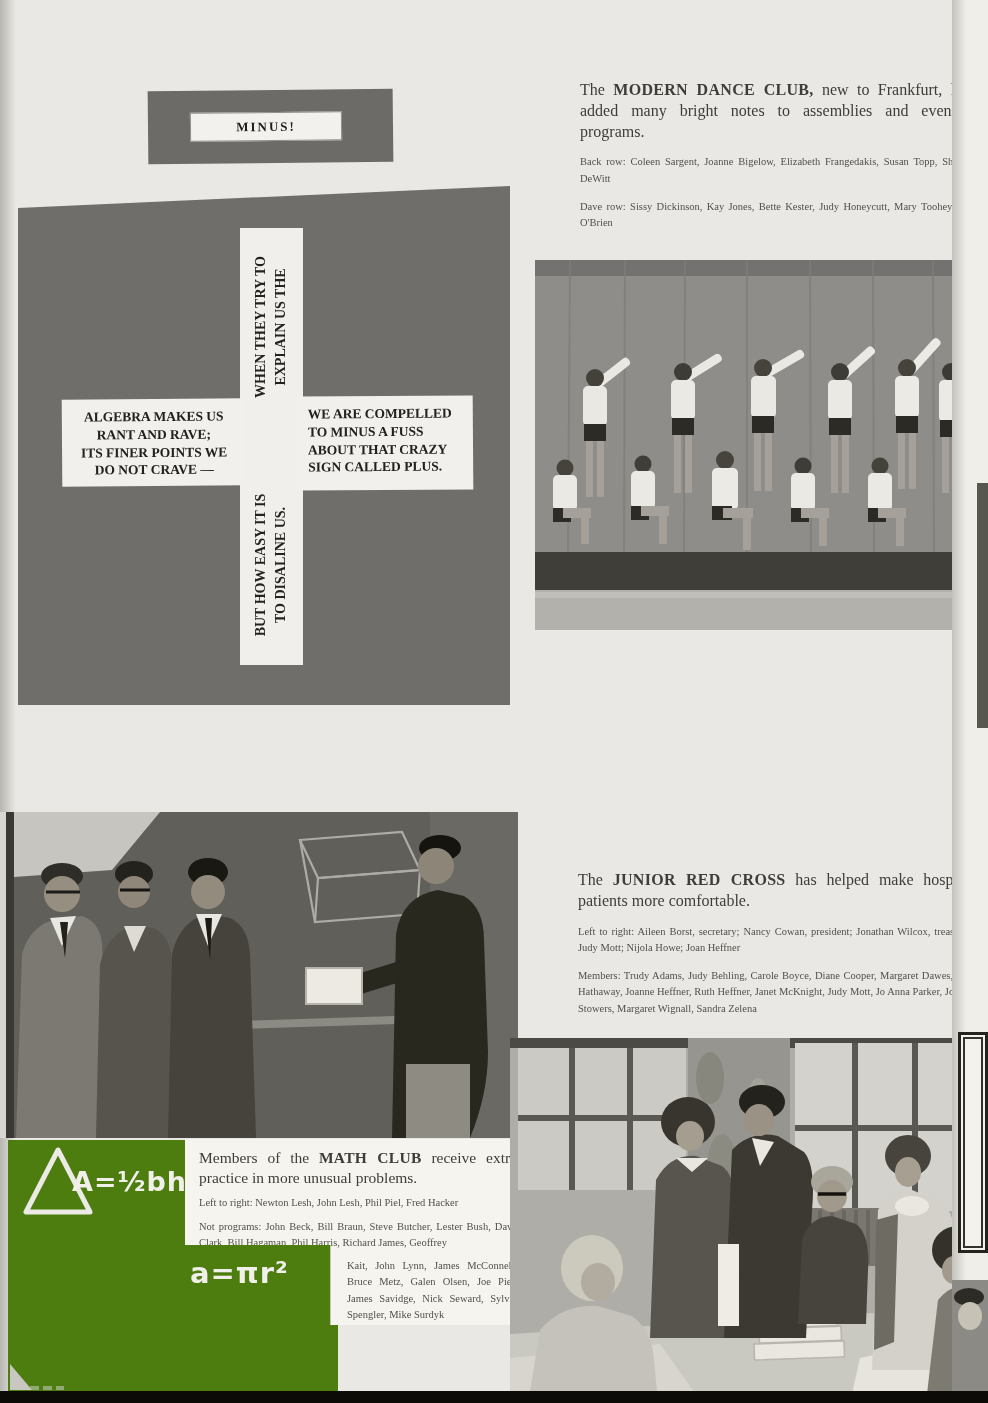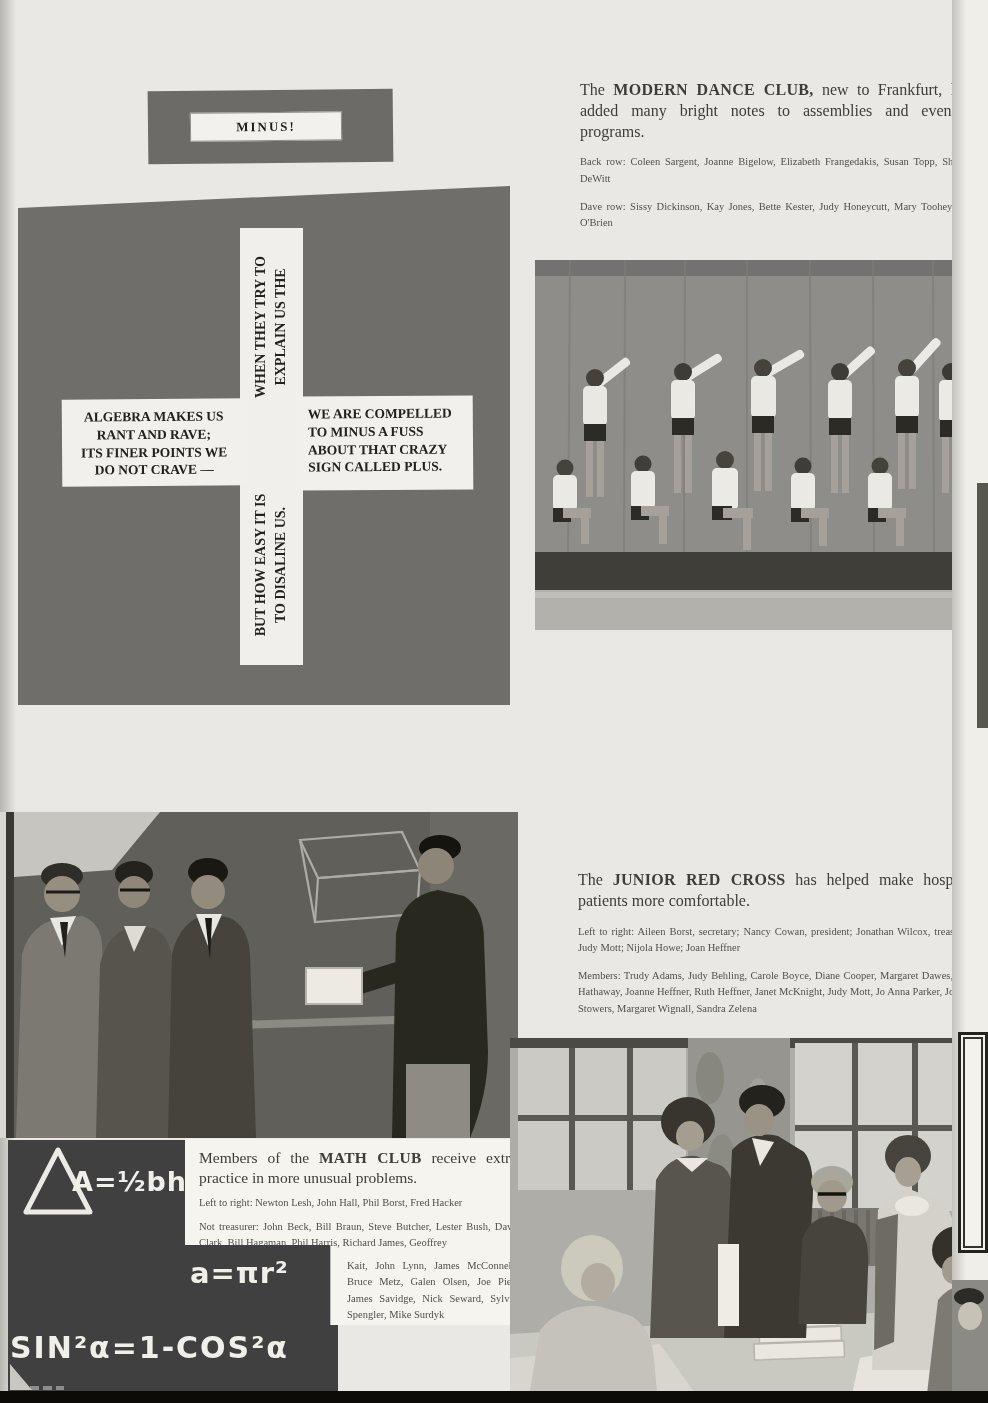--- a/index.html
+++ b/index.html
@@ -53,21 +53,21 @@
     color:#2f2e28;letter-spacing:.3px;}
 
   
   .photo{overflow:hidden;}
   .dance-photo{left:535px;top:260px;width:423px;height:370px;}
   .math-photo{left:0;top:812px;width:518px;height:326px;}
   .redcross-photo{left:510px;top:1038px;width:448px;height:365px;}
   .photo svg{display:block;width:100%;height:100%;}
 
   
-  .chalkboard{left:8px;top:1140px;width:330px;height:252px;background:#404040;}
+  .chalkboard{left:8px;top:1140px;width:330px;height:252px;background:#4d7c0f;}
   .chalk{position:absolute;font-family:"DejaVu Sans",sans-serif;font-weight:700;color:#f0efe9;letter-spacing:1px;}
   .chalk-a{left:64px;top:26px;font-size:27px;}
   .chalk-pi{left:182px;top:100px;font-size:29px;margin-top:16px;}
   .chalk-sin{left:2px;top:190px;font-size:30px;letter-spacing:2px;}
   .chalk-tri{position:absolute;left:12px;top:4px;}
   .credit-mark{position:absolute;left:22px;top:246px;width:34px;height:4px;
     background:repeating-linear-gradient(90deg,rgba(205,204,196,.55) 0 9px,rgba(20,19,16,0) 9px 13px);}
   .corner-wedge{left:10px;top:1364px;width:22px;height:26px;background:#c8c7c1;
     -webkit-clip-path:polygon(0 0,100% 100%,0 100%);clip-path:polygon(0 0,100% 100%,0 100%);}
 
@@ -282,29 +282,28 @@
     <div class="credit"><span class="lead">Left to right:</span><span> Aileen Borst, secretary; Nancy Cowan, president; Jonathan Wilcox, treasurer; Judy Mott; Nijola Howe; Joan Heffner</span></div>
     <div class="credit"><span class="lead">Members:</span><span> Trudy Adams, Judy Behling, Carole Boyce, Diane Cooper, Margaret Dawes, Ann Hathaway, Joanne Heffner, Ruth Heffner, Janet McKnight, Judy Mott, Jo Anna Parker, Joanna Stowers, Margaret Wignall, Sandra Zelena</span></div>
   </div>
 
   <div class="abs chalkboard">
     <svg class="chalk-tri" width="78" height="76" viewBox="0 0 78 76">
       <polygon points="38,6 6,68 70,68" fill="none" stroke="#eceae4" stroke-width="5" stroke-linejoin="round"></polygon>
     </svg>
     <div class="chalk chalk-a">A=½bh</div>
     <div class="chalk chalk-pi">a=πr²</div>
-    <div class="chalk chalk-sin">SIN²α=1-COS²α</div>
     <div class="credit-mark"></div>
   </div>
   <div class="abs corner-wedge"></div>
 
   <div class="abs mathclub-card">
     <div class="club-headline"><span>Members of the </span><span class="bold">MATH CLUB</span><span> receive extra practice in more unusual problems.</span></div>
-    <div class="credit"><span class="lead">Left to right:</span><span> Newton Lesh, John Hall, Phil Borst, Fred Hacker</span></div>
-    <div class="credit"><span class="lead">Not treasurer:</span><span> John Beck, Bill Braun, Steve Butcher, Lester Bush, Dave Clark, Bill Hagaman, Phil Harris, Richard James, Geoffrey</span></div>
+    <div class="credit"><span class="lead">Left to right:</span><span> Newton Lesh, John Lesh, Phil Piel, Fred Hacker</span></div>
+    <div class="credit"><span class="lead">Not programs:</span><span> John Beck, Bill Braun, Steve Butcher, Lester Bush, Dave Clark, Bill Hagaman, Phil Harris, Richard James, Geoffrey</span></div>
     <div class="credit np-b">Kait, John Lynn, James McConnell, Bruce Metz, Galen Olsen, Joe Piel, James Savidge, Nick Seward, Sylvia Spengler, Mike Surdyk</div>
   </div>
 
   <div class="abs photo redcross-photo">
     <svg viewBox="0 0 448 365">
       <rect width="448" height="365" fill="#aeada7"></rect>
       <rect width="448" height="10" fill="#4c4a44"></rect>
 
       <rect x="8" y="10" width="168" height="142" fill="#cbcac4"></rect>
       <g stroke="#5a5852" stroke-width="6">

